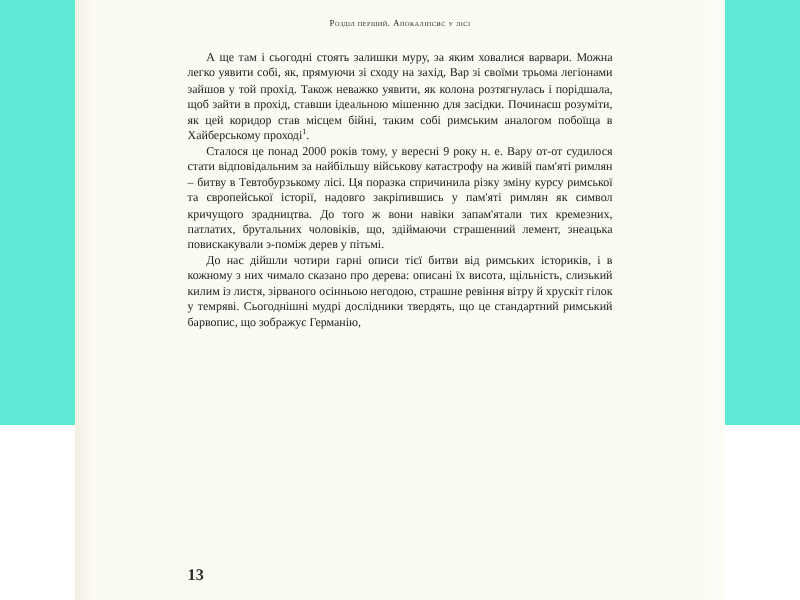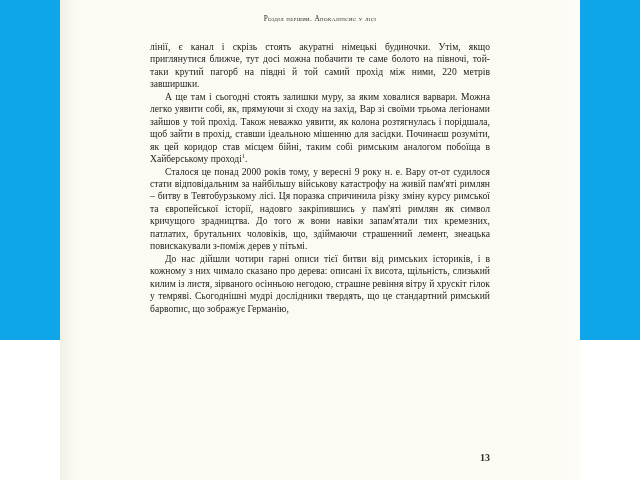--- a/index.html
+++ b/index.html
@@ -11,21 +11,21 @@
     width: 640px;
     height: 480px;
     overflow: hidden;
     font-family: "Liberation Serif", "DejaVu Serif", serif;
   }
 
   #page {
     position: relative;
     width: 640px;
     height: 340px;
-    background: #0ea5e9;
+    background: #5eead4;
   }
 
   
   .sheet {
     position: absolute;
     left: 60px;
     top: 0px;
     width: 520px;
     height: 480px;
     background: #fbfaf3;
@@ -130,41 +130,39 @@
     line-height: 8.85px;
     text-align: justify;
     color: #2a2a28;
   }
 
   .folio {
     position: absolute;
     top: 452px;
     left: 0;
     width: 340px;
-    text-align: right;
-    font-size: 10px;
+    font-size: 13px;
     color: #2a2a28;
     font-weight: bold;
   }
 </style>
 </head>
 <body>
 
 <div id="page">
 
   <div class="sheet"></div>
   <div class="gutter"></div>
   <div class="fore-edge"></div>
 
   <div class="textblock">
 
     <div class="running-head">Розділ перший. Апокаліпсис у лісі</div>
 
     <div class="body-area">
-      <p class="para first">лінії, є канал і скрізь стоять акуратні німецькі будиночки. Утім, якщо приглянутися ближче, тут досі можна побачити те саме болото на півночі, той-таки крутий пагорб на півдні й той самий прохід між ними, 220 метрів завширшки.</p>
       <p class="para"><span>А ще там і сьогодні стоять залишки муру, за яким ховалися варвари. Можна легко уявити собі, як, прямуючи зі сходу на захід, Вар зі своїми трьома легіонами зайшов у той прохід. Також неважко уявити, як колона розтягнулась і порідшала, щоб зайти в прохід, ставши ідеальною мішенню для засідки. Починаєш розуміти, як цей коридор став місцем бійні, таким собі римським аналогом побоїща в Хайберському проході</span><sup>1</sup>.</p>
       <p class="para">Сталося це понад 2000 років тому, у вересні 9 року н. е. Вару от-от судилося стати відповідальним за найбільшу військову катастрофу на живій пам'яті римлян – битву в Тевтобурзькому лісі. Ця поразка спричинила різку зміну курсу римської та європейської історії, надовго закріпившись у пам'яті римлян як символ кричущого зрадництва. До того ж вони навіки запам'ятали тих кремезних, патлатих, брутальних чоловіків, що, здіймаючи страшенний лемент, знеацька повискакували з-поміж дерев у пітьмі.</p>
       <p class="para">До нас дійшли чотири гарні описи тієї битви від римських істориків, і в кожному з них чимало сказано про дерева: описані їх висота, щільність, слизький килим із листя, зірваного осінньою негодою, страшне ревіння вітру й хрускіт гілок у темряві. Сьогоднішні мудрі дослідники твердять, що це стандартний римський барвопис, що зображує Германію,</p>
     </div>
 
 
     <div class="folio">13</div>
 
   </div>
 </div>

